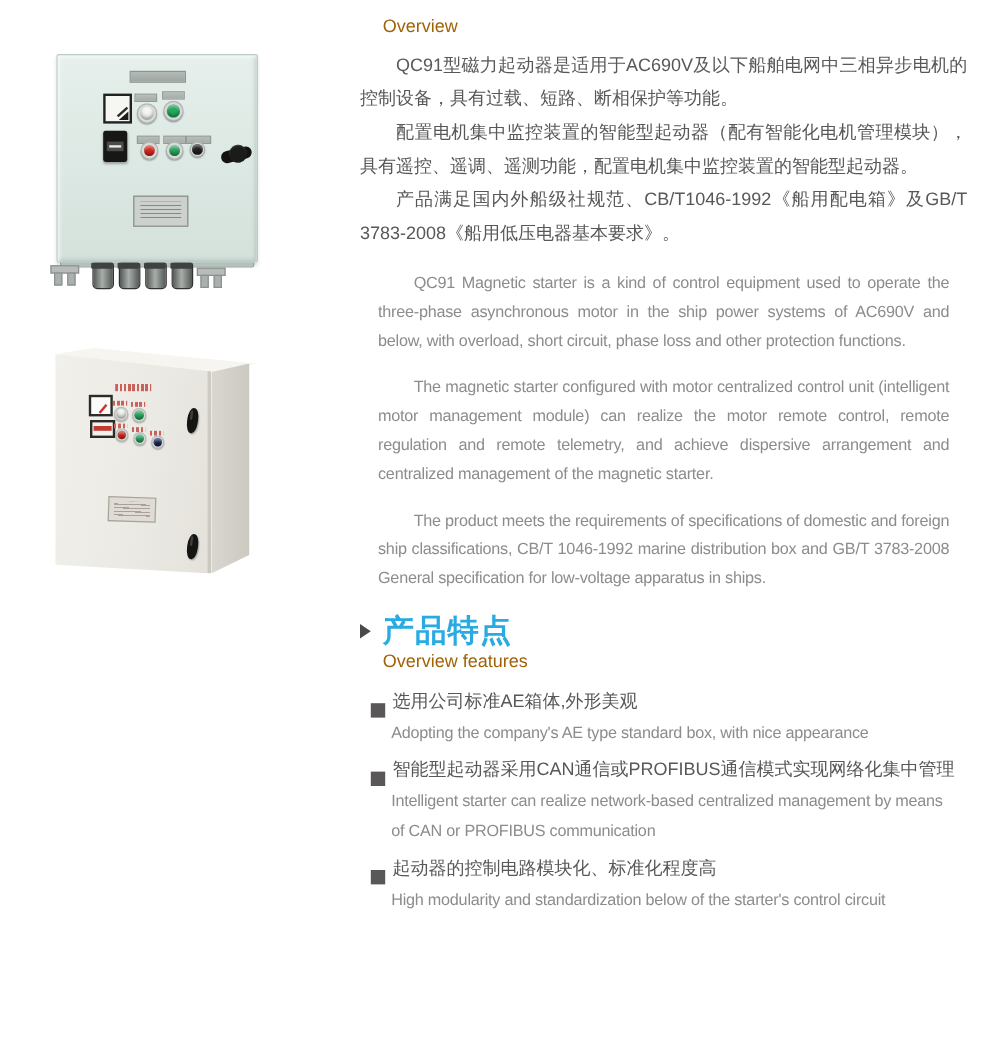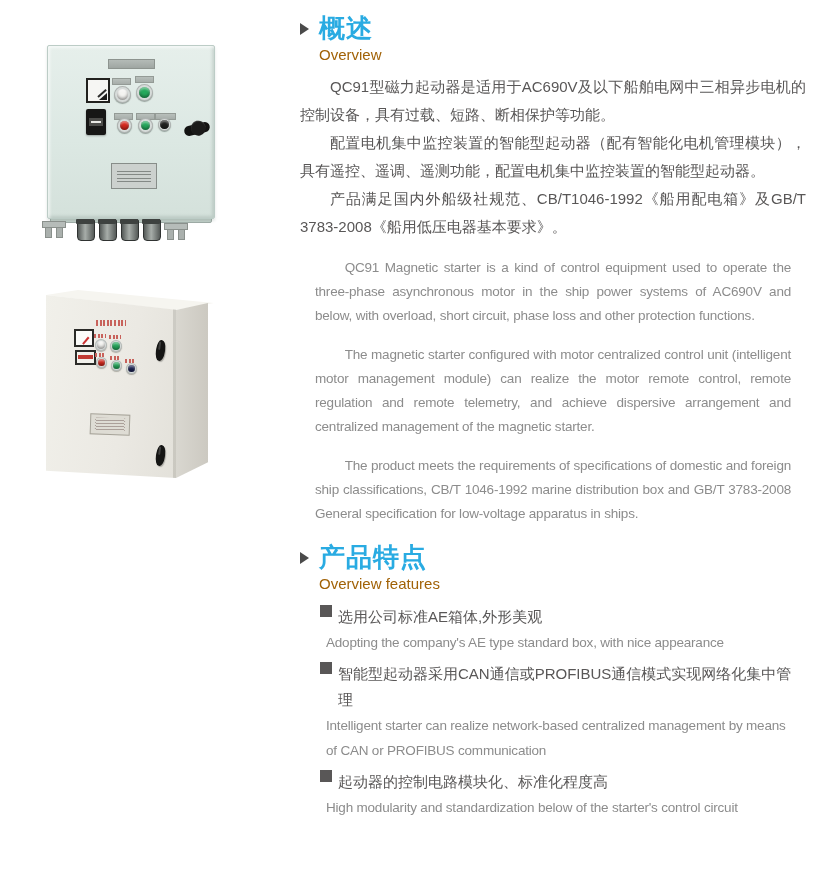--- a/index.html
+++ b/index.html
@@ -14,21 +14,21 @@
   .tri-icon{width:0;height:0;border-left:9px solid #4a4a4a;border-top:6px solid transparent;border-bottom:6px solid transparent;margin-top:2px;}
   .sec-title{font-size:26px;line-height:30px;font-weight:bold;color:#29abe2;letter-spacing:1px;}
   .sec-sub{margin:1px 0 0 19px;font-size:15px;line-height:20px;color:#a16207;}
   .cn-block{margin-top:8px;font-size:15px;line-height:28px;color:#595757;text-align:justify;}
   .cn-block p{margin:0;text-indent:2em;}
   .en-block{margin-top:8px;font-size:13.5px;line-height:24px;color:#8c8c8c;text-align:justify;letter-spacing:-0.2px;}
   .en-block p{margin:15px;text-indent:2.2em;}
   .features-head{margin-top:9px;}
   .f-list{margin-top:10px;}
   .f-item{margin-top:6px;}
-  .f-cn{font-size:15px;line-height:26px;color:#595757;display:flex;align-items:flex-start;gap:6px;margin-left:20px;}
+  .f-cn{font-size:15px;line-height:26px;color:#595757;display:flex;align-items:flex-end;gap:6px;margin-left:9px;}
   .sq-icon{flex:0 0 auto;width:12px;height:12px;background:#595757;margin-top:1px;}
   .f-en{font-size:13.5px;line-height:25px;color:#8c8c8c;margin-left:26px;letter-spacing:-0.2px;max-width:472px;}
 
   
   .fig1{position:absolute;left:40px;top:42px;width:180px;height:202px;}
   .b1-body{position:absolute;left:7px;top:3px;width:166px;height:172px;
     background:linear-gradient(180deg,#e6efeb 0%,#dce8e3 55%,#d4e1db 100%);
     border:1px solid #bcccc6;border-radius:2px;
     box-shadow:inset 2px 2px 3px rgba(255,255,255,.6), inset -2px -2px 3px rgba(120,140,132,.25), 0 2px 3px rgba(90,110,100,.18);}
   .b1-flange{position:absolute;left:10px;top:175px;width:160px;height:4px;background:#c2cfc9;border:1px solid #9fada7;border-radius:0 0 2px 2px;}
@@ -130,24 +130,20 @@
       <div class="rlab" style="left:79px;top:64px;width:11px;"></div>
       <div class="pbtn small c-navy" style="left:80px;top:68px;width:11px;height:11px;"></div>
       <div class="plate2"></div>
       <div class="latch" style="left:110px;top:45px;"></div>
       <div class="latch" style="left:110px;top:150px;"></div>
     </div>
   </div>
 
   <div class="right-col">
 
-    <div class="sec-head">
-      <span class="tri-icon"></span>
-      <span class="sec-title">概述</span>
-    </div>
     <div class="sec-sub">Overview</div>
 
     <div class="cn-block">
       <p>QC91型磁力起动器是适用于AC690V及以下船舶电网中三相异步电机的控制设备，具有过载、短路、断相保护等功能。</p>
       <p>配置电机集中监控装置的智能型起动器（配有智能化电机管理模块），具有遥控、遥调、遥测功能，配置电机集中监控装置的智能型起动器。</p>
       <p>产品满足国内外船级社规范、CB/T1046-1992《船用配电箱》及GB/T 3783-2008《船用低压电器基本要求》。</p>
     </div>
 
     <div class="en-block">
       <p>QC91 Magnetic starter is a kind of control equipment used to operate the three-phase asynchronous motor in the ship power systems of AC690V and below, with overload, short circuit, phase loss and other protection functions.</p>

